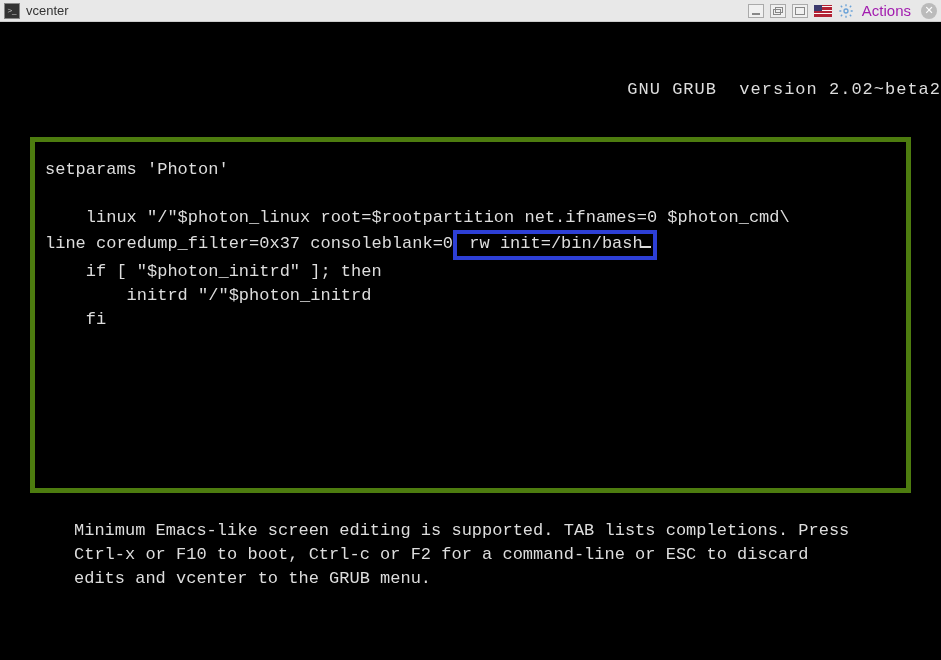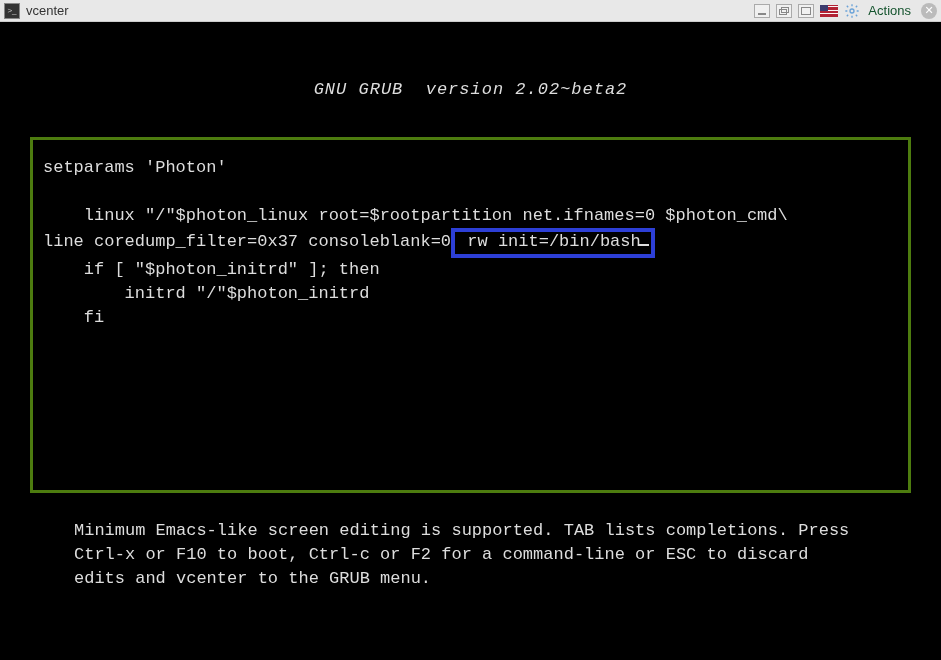--- a/index.html
+++ b/index.html
@@ -87,22 +87,22 @@
     }
     .flag::before {
       content: '';
       position: absolute;
       top: 0; left: 0;
       width: 8px; height: 6px;
       background: #3c3b6e;
     }
     .gear-icon svg { width: 16px; height: 16px; display: block; }
     .actions-label {
-      font-size: 13px;
-      color: #14532d;
+      font-size: 15px;
+      color: #a21caf;
       margin-left: 2px;
     }
     .close-circle {
       width: 16px;
       height: 16px;
       border-radius: 50%;
       background: #bbb;
       color: #fff;
       font-size: 11px;
       display: flex;
@@ -114,29 +114,28 @@
     .console {
       width: 100%;
       height: calc(100% - 22px);
       background: #000;
       font-family: "Courier New", Courier, monospace;
       font-size: 17px;
       color: #ddd;
       padding-top: 58px;
     }
     .header-line {
-      text-align: center;
+      text-align: right;
       letter-spacing: 1px;
       margin-bottom: 38px;
       white-space: pre;
-      font-style: italic;
     }
     .edit-box {
       margin: 0 30px;
-      border: 3px solid #4d7c0f;
+      border: 5px solid #4d7c0f;
       height: 356px;
       padding: 16px 13px 10px 10px;
       line-height: 24px;
       white-space: pre;
       overflow: hidden;
     }
     .footer {
       margin: 26px 74px 0 74px;
       line-height: 24px;
       color: #ddd;

